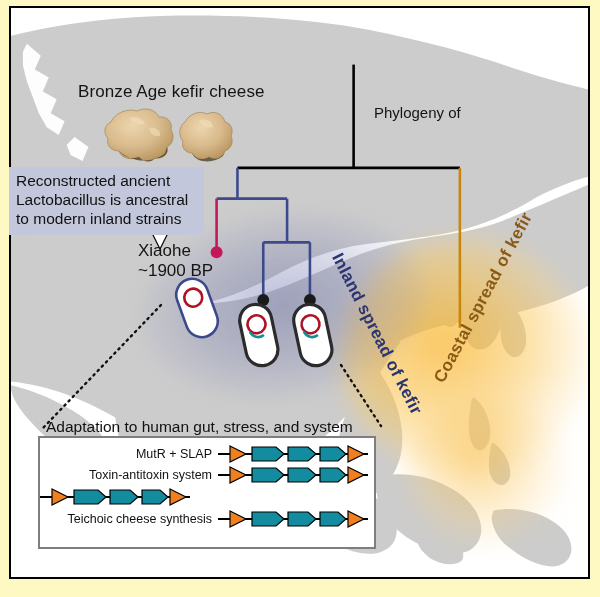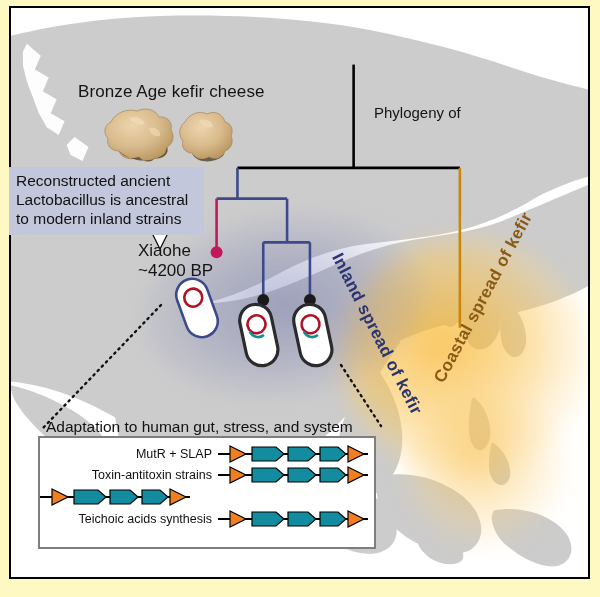--- a/index.html
+++ b/index.html
@@ -241,21 +241,21 @@
   </div>
 
   <div id="callout">
     <div>Reconstructed ancient</div>
     <div><span class="ital">Lactobacillus</span><span> is ancestral</span></div>
     <div>to modern inland strains</div>
   </div>
 
   <div class="txt" id="xiaohe-label">
     <div>Xiaohe</div>
-    <div>~4200 BP</div>
+    <div>~1900 BP</div>
   </div>
 
   <div class="spread" id="inland-spread">Inland spread of kefir</div>
   <div class="spread" id="coastal-spread">Coastal spread of kefir</div>
 
   <div id="gene-panel-title">Adaptation to human gut, stress, and system</div>
 
   <div id="gene-panel">
     <div style="padding:5px 6px 0 0;">
       <div class="gene-row">
@@ -265,21 +265,21 @@
             <line x1="0" y1="10" x2="150" y2="10" stroke="#000" stroke-width="2"></line>
             <path d="M12,2 L28,10 L12,18 Z" fill="#ef7f1f" stroke="#000" stroke-width="1.2"></path>
             <path d="M34,3 L58,3 L66,10 L58,17 L34,17 Z" fill="#128c9e" stroke="#000" stroke-width="1.2"></path>
             <path d="M70,3 L90,3 L98,10 L90,17 L70,17 Z" fill="#128c9e" stroke="#000" stroke-width="1.2"></path>
             <path d="M102,3 L120,3 L128,10 L120,17 L102,17 Z" fill="#128c9e" stroke="#000" stroke-width="1.2"></path>
             <path d="M130,2 L146,10 L130,18 Z" fill="#ef7f1f" stroke="#000" stroke-width="1.2"></path>
           </svg>
         </div>
       </div>
       <div class="gene-row">
-        <div class="gene-label">Toxin-antitoxin strains</div>
+        <div class="gene-label">Toxin-antitoxin system</div>
         <div class="gene-track">
           <svg viewBox="0 0 150 20" width="150" height="20" preserveAspectRatio="none">
             <line x1="0" y1="10" x2="150" y2="10" stroke="#000" stroke-width="2"></line>
             <path d="M12,2 L28,10 L12,18 Z" fill="#ef7f1f" stroke="#000" stroke-width="1.2"></path>
             <path d="M34,3 L58,3 L66,10 L58,17 L34,17 Z" fill="#128c9e" stroke="#000" stroke-width="1.2"></path>
             <path d="M70,3 L90,3 L98,10 L90,17 L70,17 Z" fill="#128c9e" stroke="#000" stroke-width="1.2"></path>
             <path d="M102,3 L120,3 L128,10 L120,17 L102,17 Z" fill="#128c9e" stroke="#000" stroke-width="1.2"></path>
             <path d="M130,2 L146,10 L130,18 Z" fill="#ef7f1f" stroke="#000" stroke-width="1.2"></path>
           </svg>
         </div>
@@ -290,21 +290,21 @@
             <line x1="0" y1="10" x2="150" y2="10" stroke="#000" stroke-width="2"></line>
             <path d="M12,2 L28,10 L12,18 Z" fill="#ef7f1f" stroke="#000" stroke-width="1.2"></path>
             <path d="M34,3 L58,3 L66,10 L58,17 L34,17 Z" fill="#128c9e" stroke="#000" stroke-width="1.2"></path>
             <path d="M70,3 L90,3 L98,10 L90,17 L70,17 Z" fill="#128c9e" stroke="#000" stroke-width="1.2"></path>
             <path d="M102,3 L120,3 L128,10 L120,17 L102,17 Z" fill="#128c9e" stroke="#000" stroke-width="1.2"></path>
             <path d="M130,2 L146,10 L130,18 Z" fill="#ef7f1f" stroke="#000" stroke-width="1.2"></path>
           </svg>
         </div>
       </div>
       <div class="gene-row">
-        <div class="gene-label">Teichoic acids synthesis</div>
+        <div class="gene-label">Teichoic cheese synthesis</div>
         <div class="gene-track">
           <svg viewBox="0 0 150 20" width="150" height="20" preserveAspectRatio="none">
             <line x1="0" y1="10" x2="150" y2="10" stroke="#000" stroke-width="2"></line>
             <path d="M12,2 L28,10 L12,18 Z" fill="#ef7f1f" stroke="#000" stroke-width="1.2"></path>
             <path d="M34,3 L58,3 L66,10 L58,17 L34,17 Z" fill="#128c9e" stroke="#000" stroke-width="1.2"></path>
             <path d="M70,3 L90,3 L98,10 L90,17 L70,17 Z" fill="#128c9e" stroke="#000" stroke-width="1.2"></path>
             <path d="M102,3 L120,3 L128,10 L120,17 L102,17 Z" fill="#128c9e" stroke="#000" stroke-width="1.2"></path>
             <path d="M130,2 L146,10 L130,18 Z" fill="#ef7f1f" stroke="#000" stroke-width="1.2"></path>
           </svg>
         </div>

